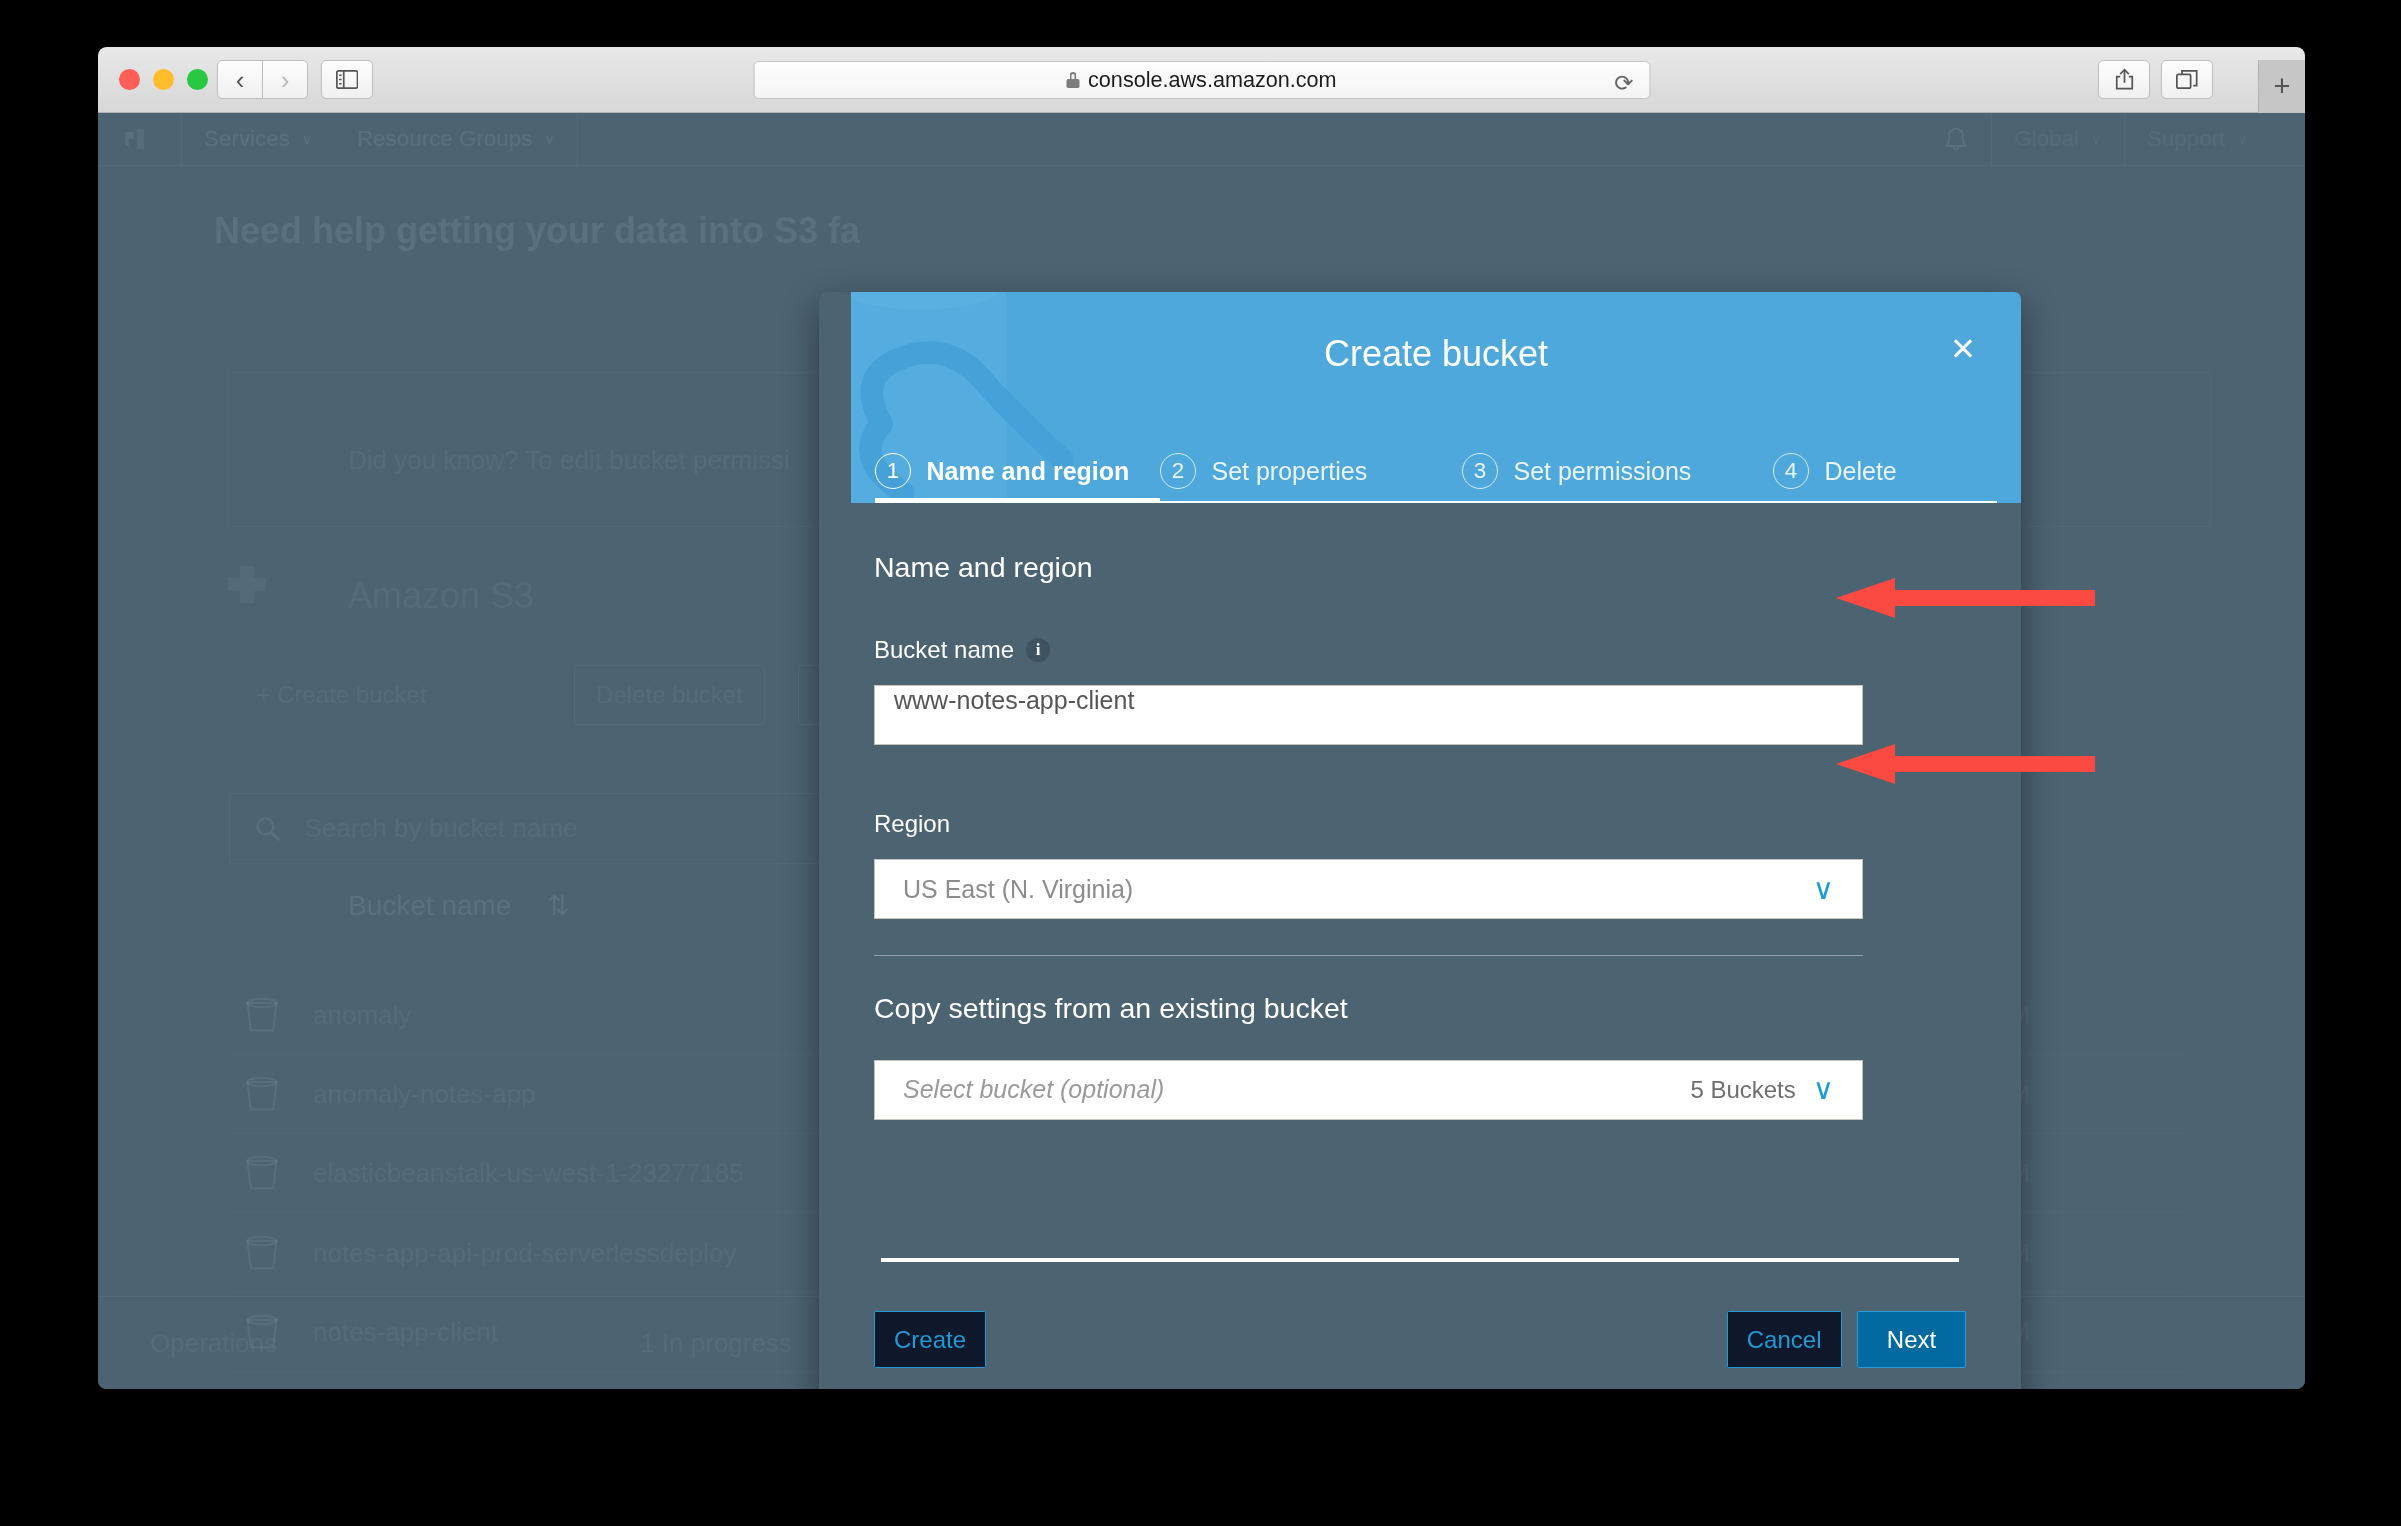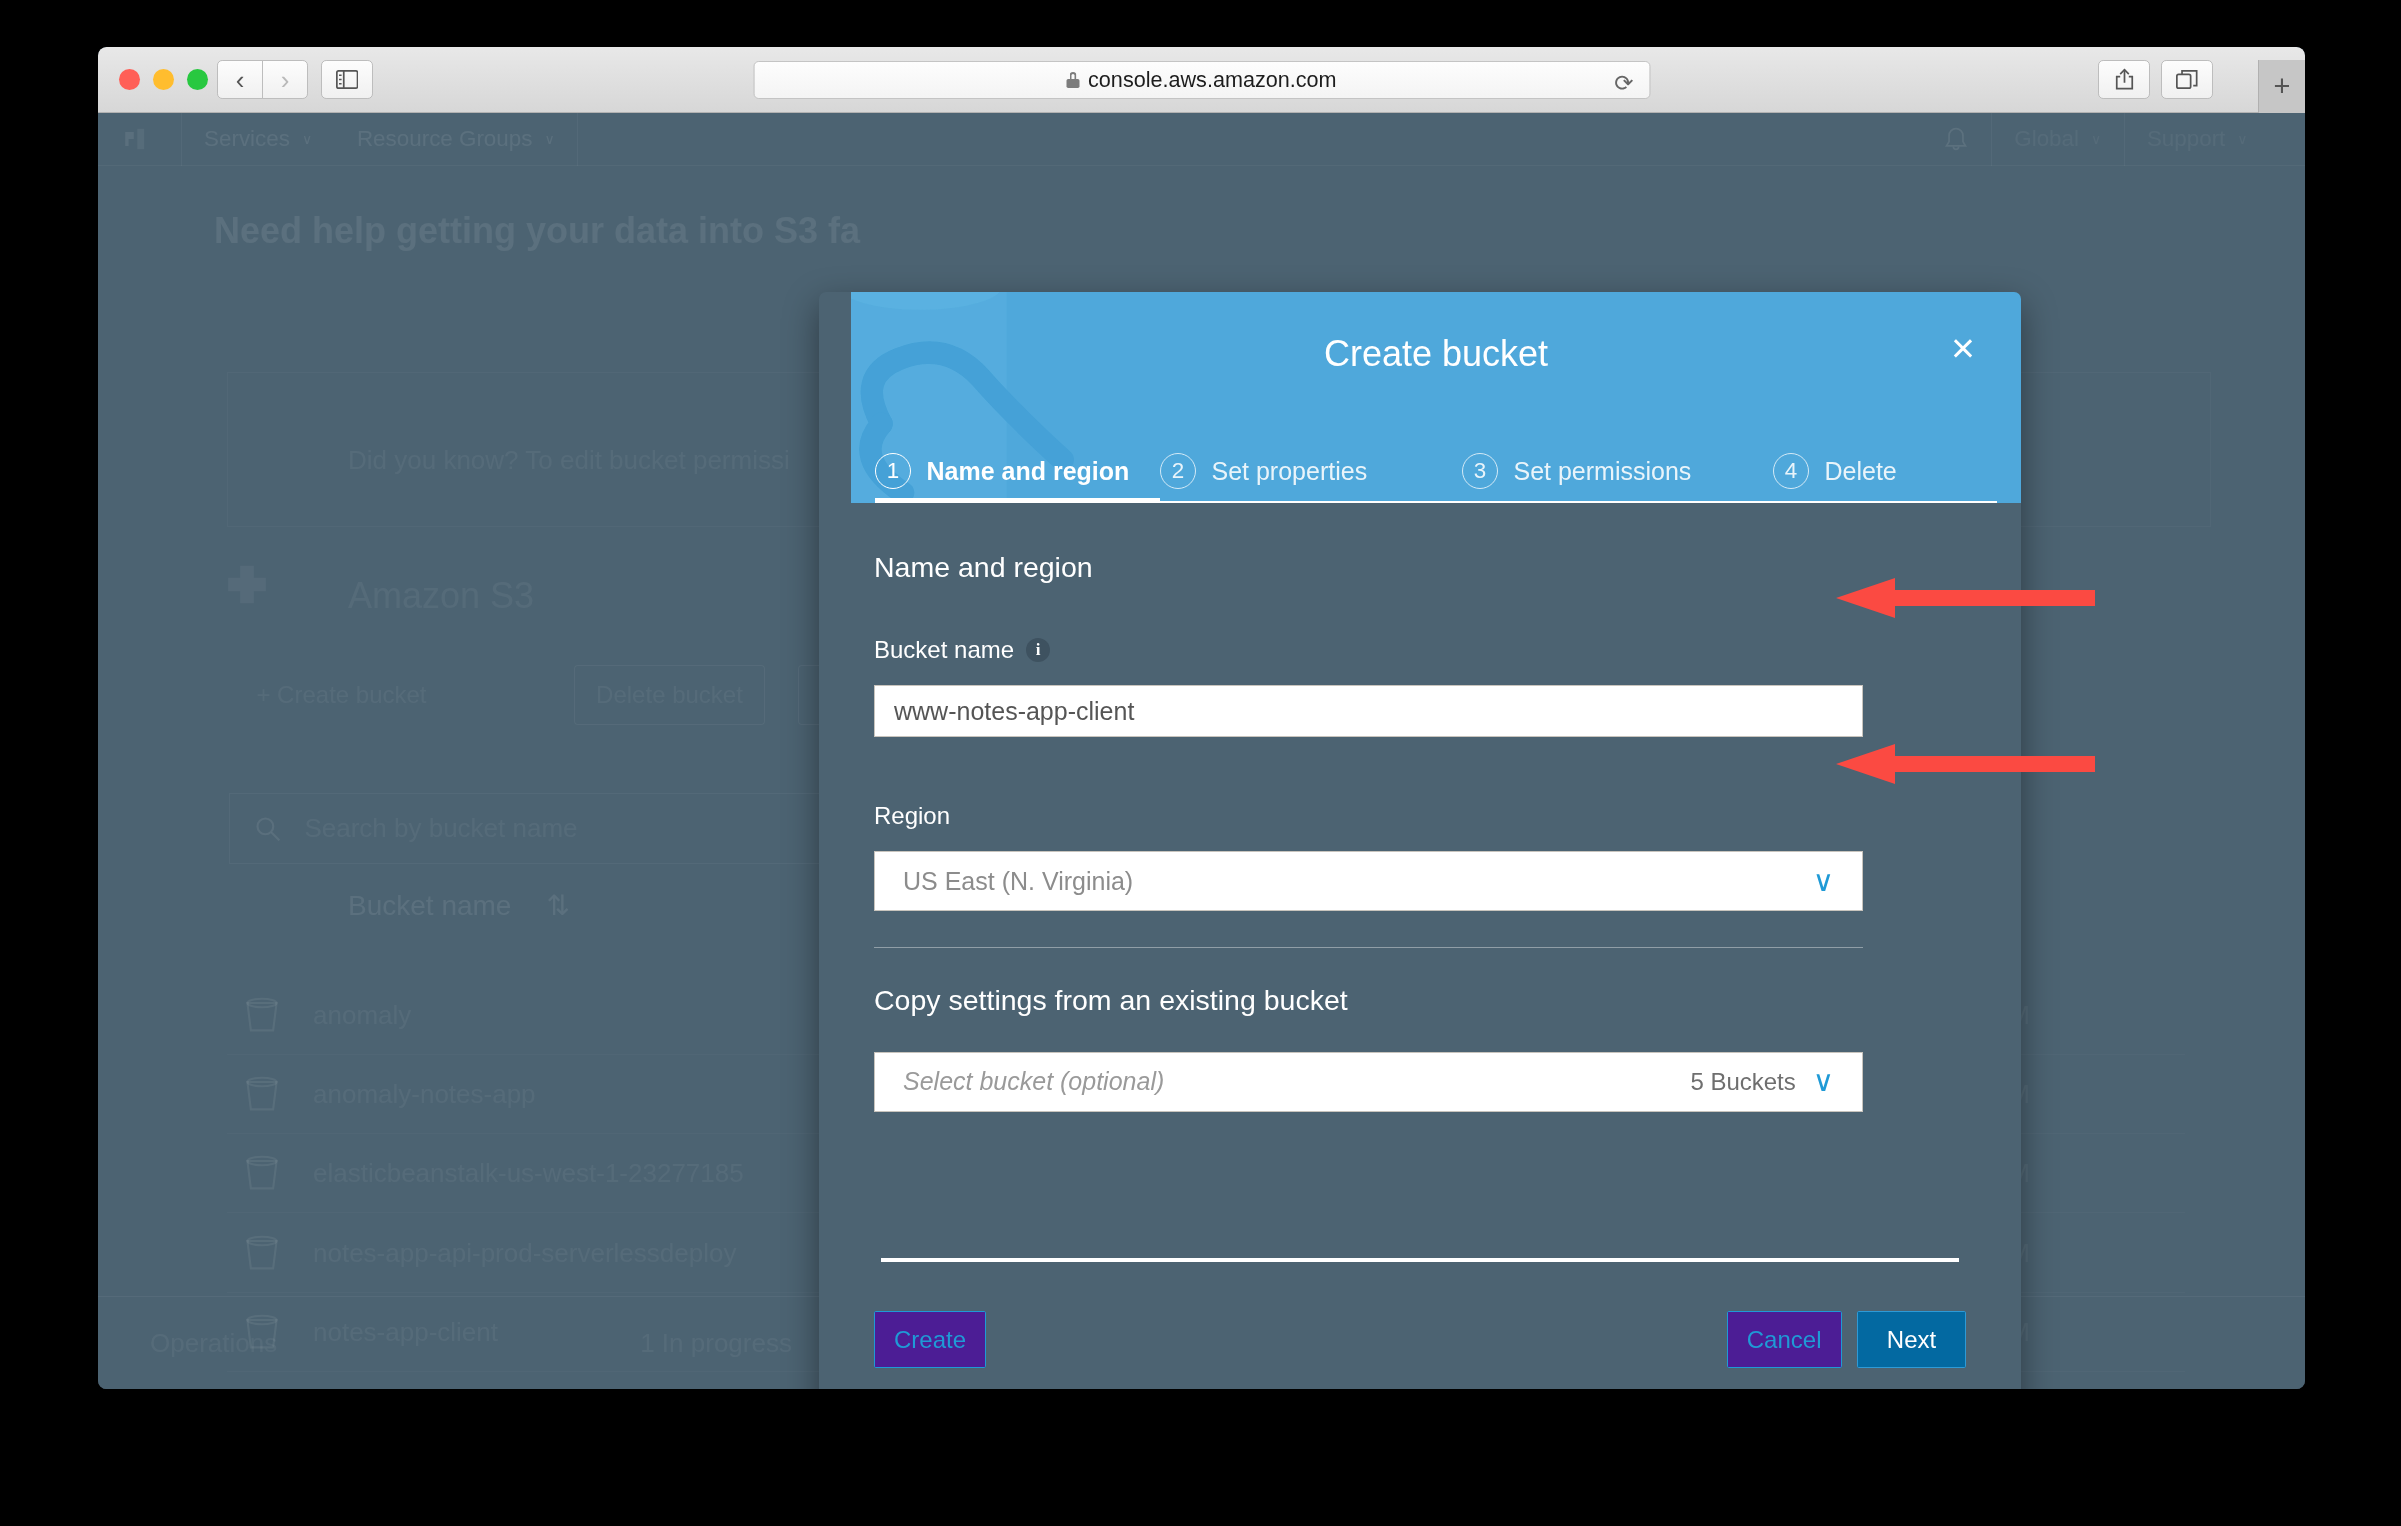--- a/index.html
+++ b/index.html
@@ -239,24 +239,24 @@
   }
   #info-icon {
     width: 24px; height: 24px; border-radius: 50%;
     background: #3e5260;
     color: #fff; font-size: 17px; font-weight: bold;
     display: flex; align-items: center; justify-content: center;
     font-family: "Liberation Serif", serif;
   }
 
   .text-input {
-    width: 989px; height: 52px;
+    width: 989px; height: 60px;
     background: #fff;
     border: 0.9px solid #c8c4bd;
-    display: flex; align-items: center;
+    display: flex; 
     padding: 0 19px;
     font-size: 25px; color: #555;
   }
 
   .select-input {
     width: 989px; height: 60px;
     background: #fff;
     border: 0.9px solid #c8c4bd;
     display: flex; align-items: center;
     padding: 0 28px;
@@ -291,21 +291,21 @@
     position: absolute; left: 55px; right: 55px; top: 53px;
     display: flex; align-items: center;
   }
   .btn {
     height: 57px; min-width: 109px;
     display: flex; align-items: center; justify-content: center;
     font-size: 24px;
     border-radius: 1.7px;
     padding: 0 19px;
   }
-  .btn-outline { background: #4c1d95; color: #1f9ad6; border: 1.7px solid #1f9ad6; }
+  .btn-outline { background: #0f172a; color: #1f9ad6; border: 1.7px solid #1f9ad6; }
   .btn-primary { background: #0369a1; color: #fff; border: 1.7px solid #2e9ad6; }
   .flex-grow { flex: 1; }
   .gap-18 { width: 15.5px; }
 
   
   .arrow {
     position: absolute;
     height: 40px;
     pointer-events: none;
   }

